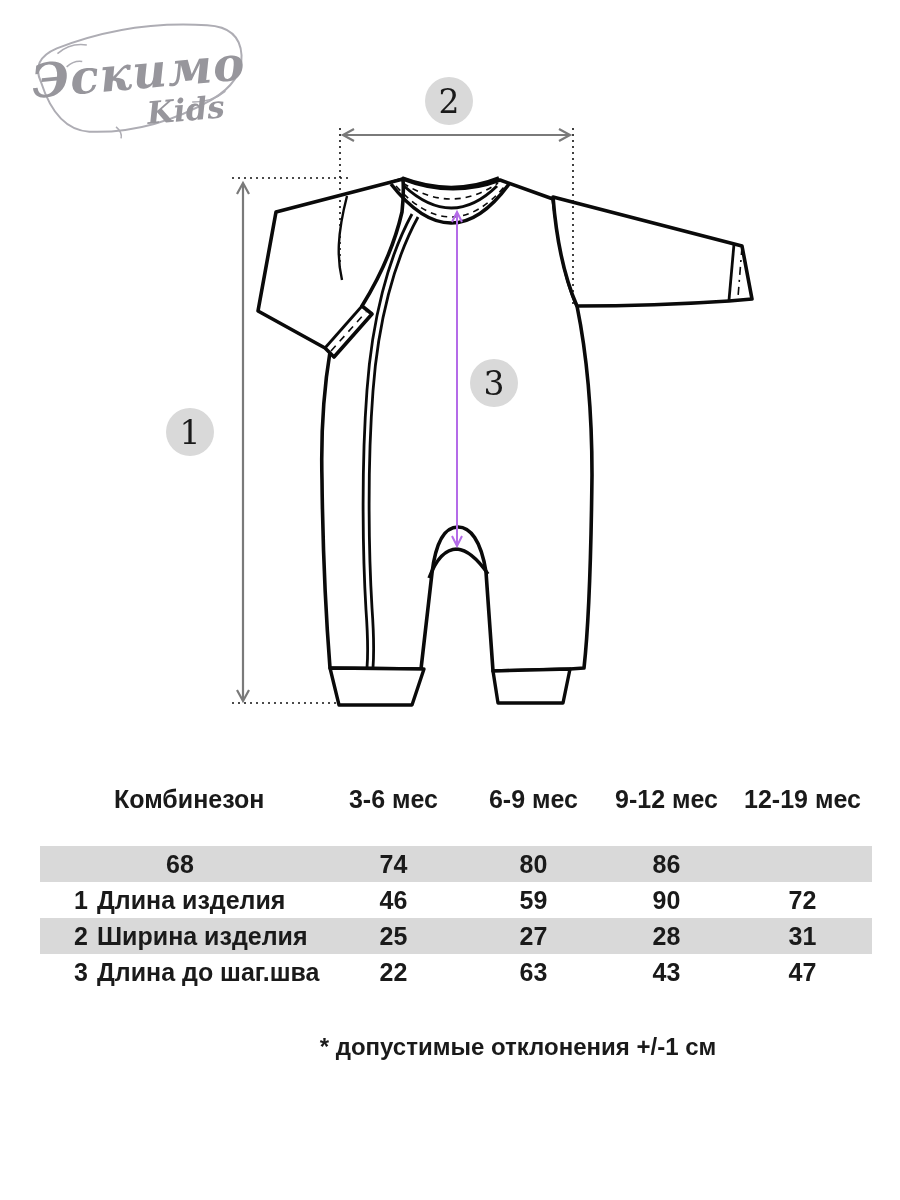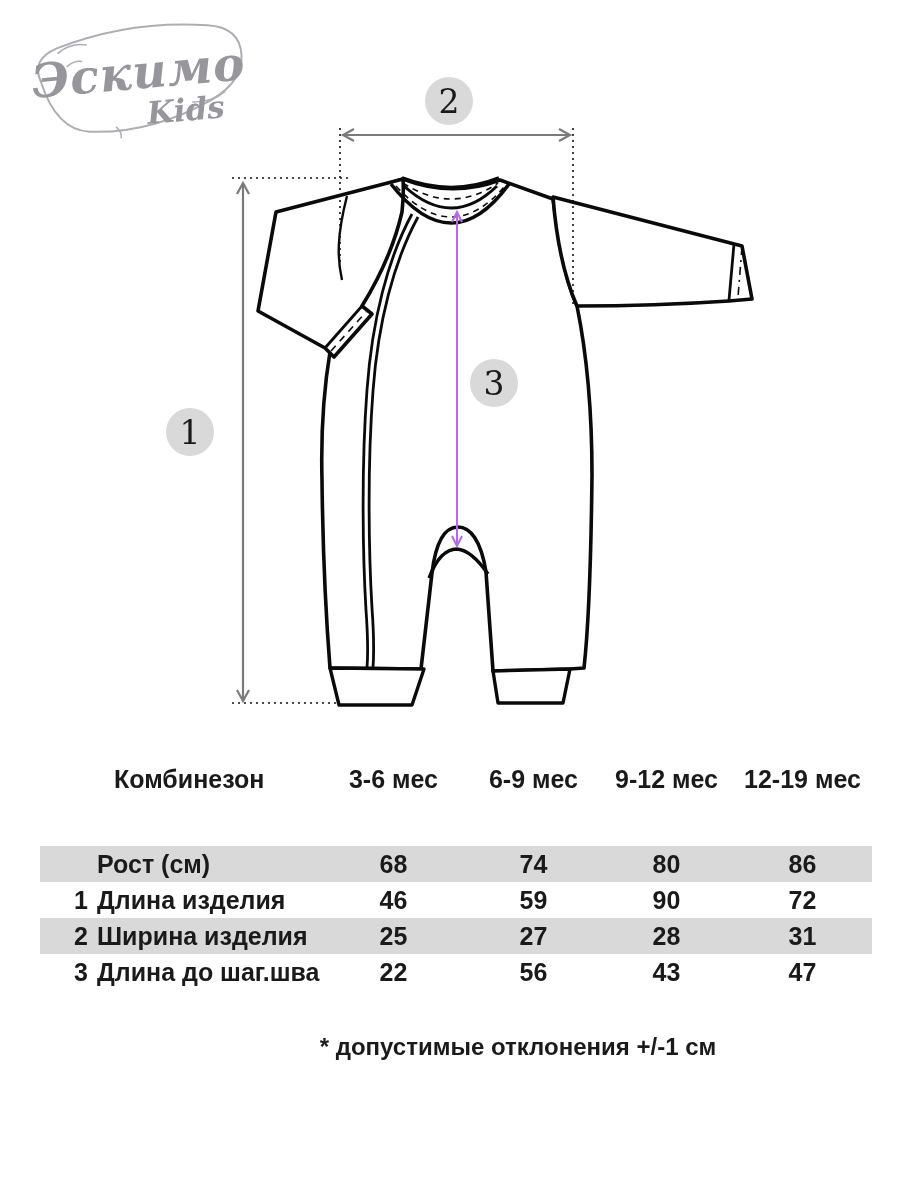--- a/index.html
+++ b/index.html
@@ -23,21 +23,21 @@
     font-family:"DejaVu Serif",serif;font-style:italic;font-weight:bold;
     font-size:31px;line-height:1;
   }
   
   .diagram{position:absolute;left:0;top:0;}
   .marker-num{
     font-family:"DejaVu Serif",serif;font-size:33px;fill:#1a1a1a;
   }
   
   .t-header{
-    position:absolute;left:40px;top:759px;width:832px;height:40px;
+    position:absolute;left:40px;top:779px;width:832px;height:40px;
     display:grid;grid-template-columns:280px 147px 133px 133px 139px;
     align-items:center;font-weight:bold;font-size:25px;
   }
   .t-product{padding-left:74px;}
   .t-col{text-align:center;}
   .t-rows{position:absolute;left:40px;top:846px;width:832px;}
   .t-row{
     display:grid;grid-template-columns:280px 147px 133px 133px 139px;
     height:36px;align-items:center;font-weight:bold;font-size:25px;
   }
@@ -154,23 +154,20 @@
 <div class="t-header">
   <div class="t-product">Комбинезон</div>
   <div class="t-col">3-6 мес</div>
   <div class="t-col">6-9 мес</div>
   <div class="t-col">9-12 мес</div>
   <div class="t-col">12-19 мес</div>
 </div>
 
 <div class="t-rows">
   <div class="t-row shaded">
-    <div>
-      <span class="row-num"></span><span class="row-label">Рост (см)</span>
-    </div>
     <div class="t-val">68</div>
     <div class="t-val">74</div>
     <div class="t-val">80</div>
     <div class="t-val">86</div>
   </div>
   <div class="t-row">
     <div>
       <span class="row-num">1</span><span class="row-label">Длина изделия</span>
     </div>
     <div class="t-val">46</div>
@@ -185,19 +182,19 @@
     <div class="t-val">25</div>
     <div class="t-val">27</div>
     <div class="t-val">28</div>
     <div class="t-val">31</div>
   </div>
   <div class="t-row">
     <div>
       <span class="row-num">3</span><span class="row-label">Длина до шаг.шва</span>
     </div>
     <div class="t-val">22</div>
-    <div class="t-val">56</div>
+    <div class="t-val">63</div>
     <div class="t-val">43</div>
     <div class="t-val">47</div>
   </div>
 </div>
 
 <div class="footnote">* допустимые отклонения +/-1 см</div>
 
 </body></html>

